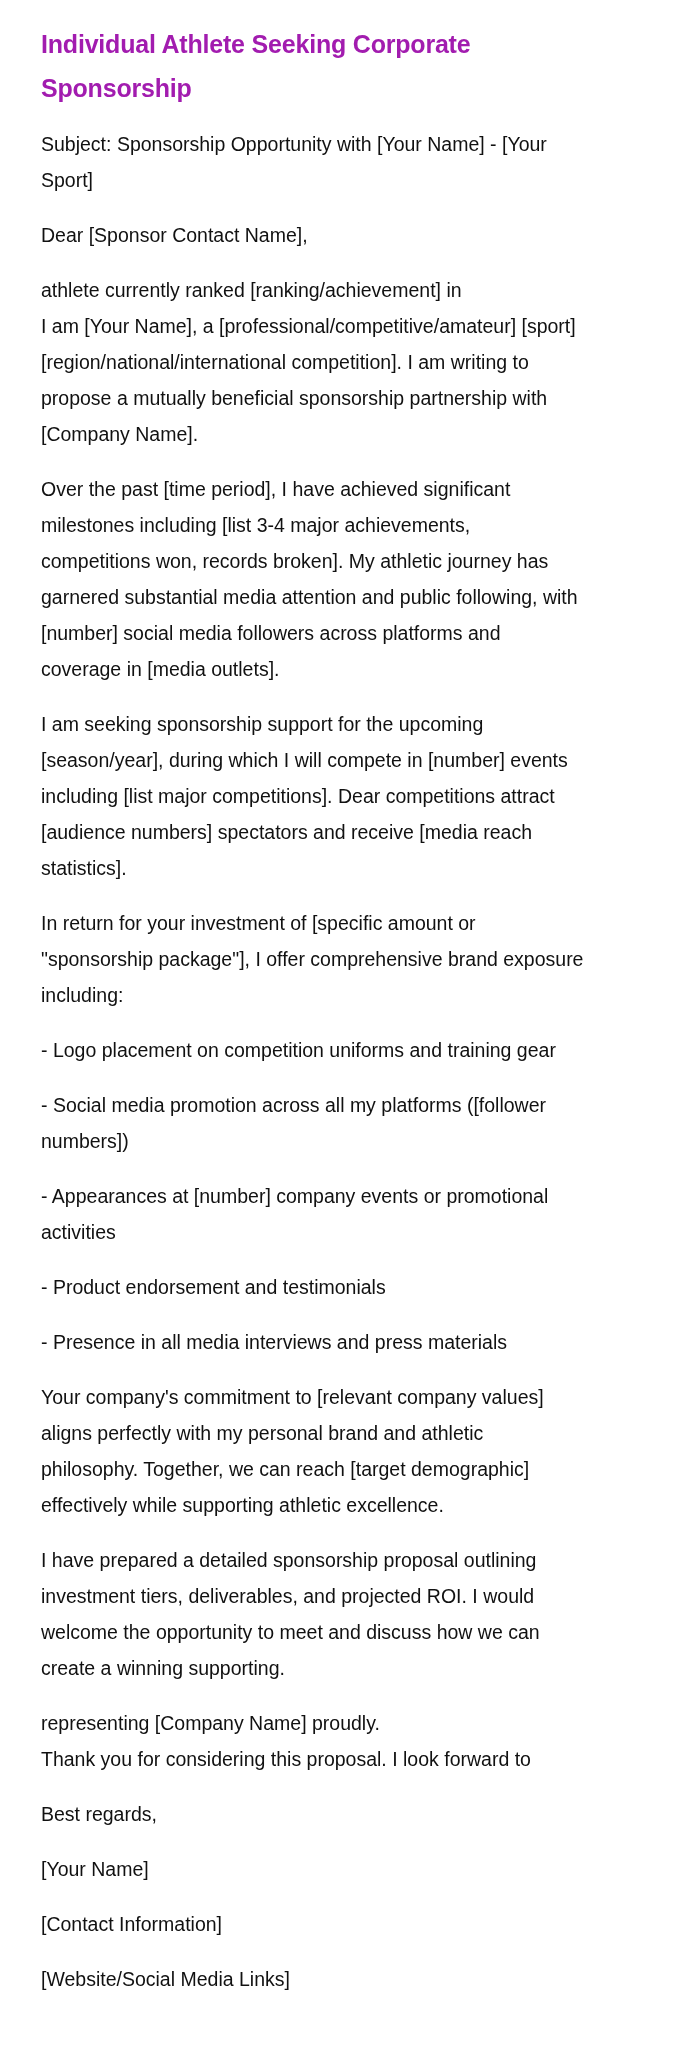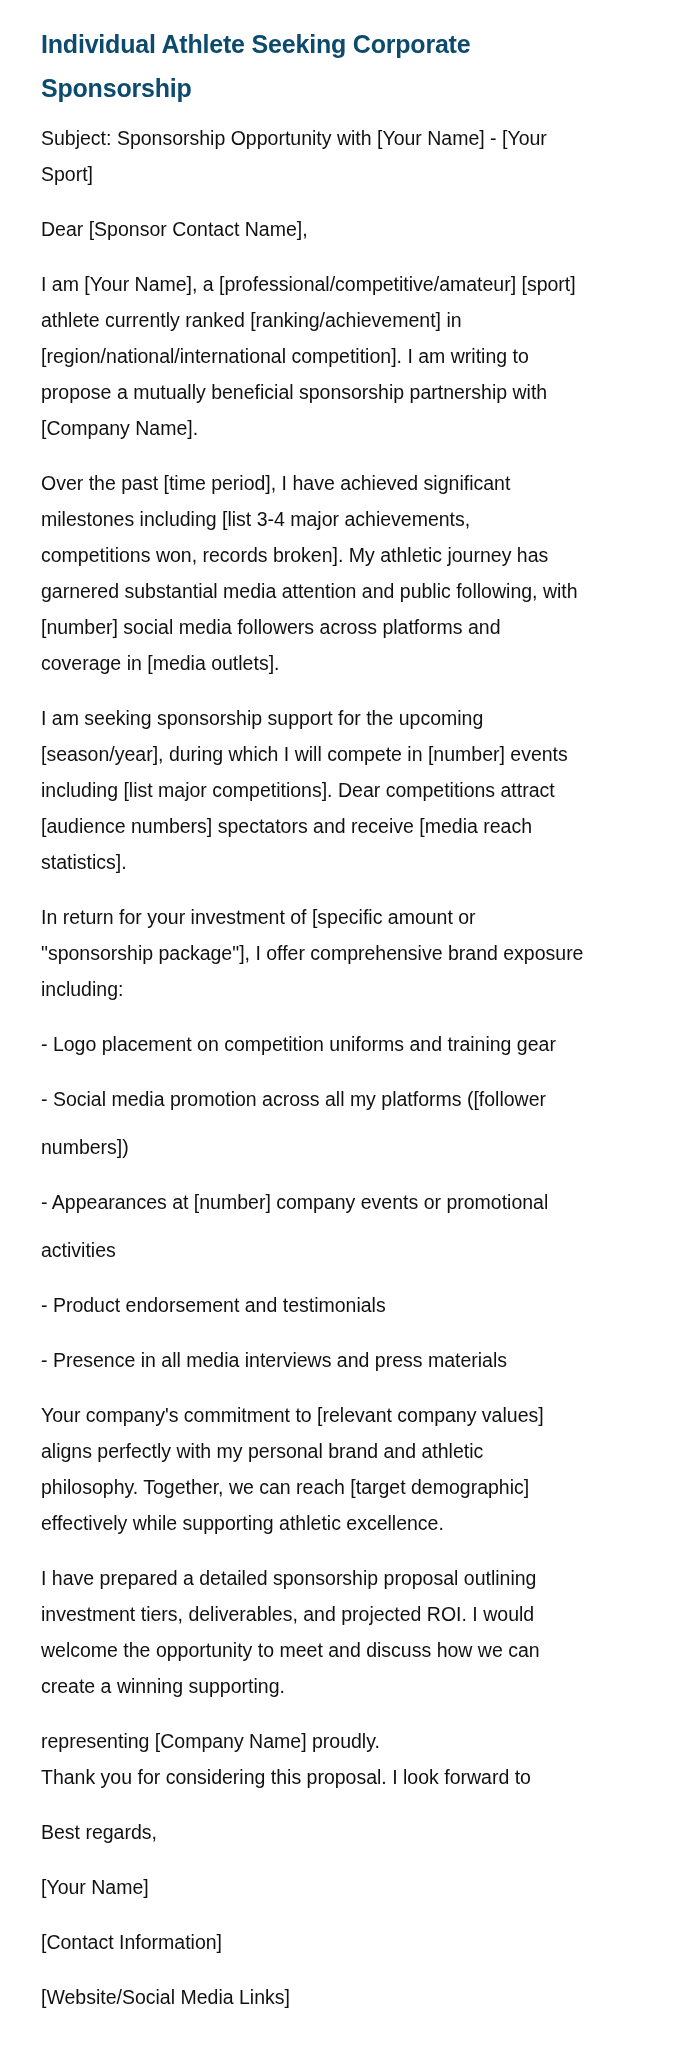--- a/index.html
+++ b/index.html
@@ -20,41 +20,41 @@
       left: 41px;
       top: 22px;
       width: 620px;
     }
     .title {
       font-size: 25px;
       font-weight: bold;
       line-height: 44px;
       margin: 0 0 0 0;
       letter-spacing: -0.2px;
-      color: #0c4a6e;
+      color: #a21caf;
     }
     .para {
       font-size: 19.5px;
       line-height: 36px;
       margin: 0 0 19px 0;
       white-space: nowrap;
     }
     .para .line {
       display: block;
     }
     .para.subject {
-      margin-top: 10px;
+      margin-top: 16px;
     }
     .bullet {
       font-size: 19.5px;
       line-height: 36px;
       margin: 0 0 19px 0;
       white-space: nowrap;
     }
-    .bullet .line { display: block; margin-top: 12px; }
+    .bullet .line { display: block; }
   </style>
 </head>
 <body>
 
 <div class="page">
 
   <h1 class="title">
     <span class="line" style="display:block">Individual Athlete Seeking Corporate</span>
     <span class="line" style="display:block">Sponsorship</span>
   </h1>
@@ -62,22 +62,22 @@
   <p class="para subject">
     <span class="line">Subject: Sponsorship Opportunity with [Your Name] - [Your</span>
     <span class="line">Sport]</span>
   </p>
 
   <p class="para">
     <span class="line">Dear [Sponsor Contact Name],</span>
   </p>
 
   <p class="para">
+    <span class="line">athlete currently ranked [ranking/achievement] in</span>
     <span class="line">I am [Your Name], a [professional/competitive/amateur] [sport]</span>
-    <span class="line">athlete currently ranked [ranking/achievement] in</span>
     <span class="line">[region/national/international competition]. I am writing to</span>
     <span class="line">propose a mutually beneficial sponsorship partnership with</span>
     <span class="line">[Company Name].</span>
   </p>
 
   <p class="para">
     <span class="line">Over the past [time period], I have achieved significant</span>
     <span class="line">milestones including [list 3-4 major achievements,</span>
     <span class="line">competitions won, records broken]. My athletic journey has</span>
     <span class="line">garnered substantial media attention and public following, with</span>

